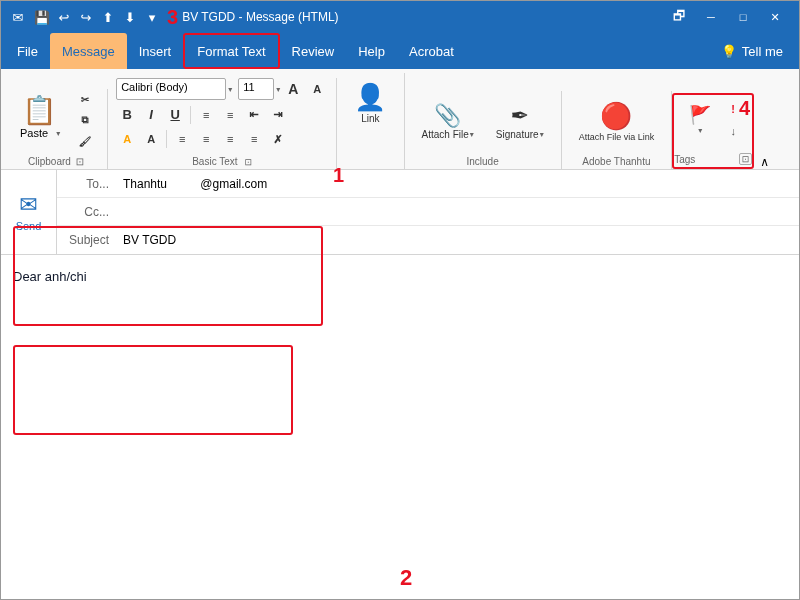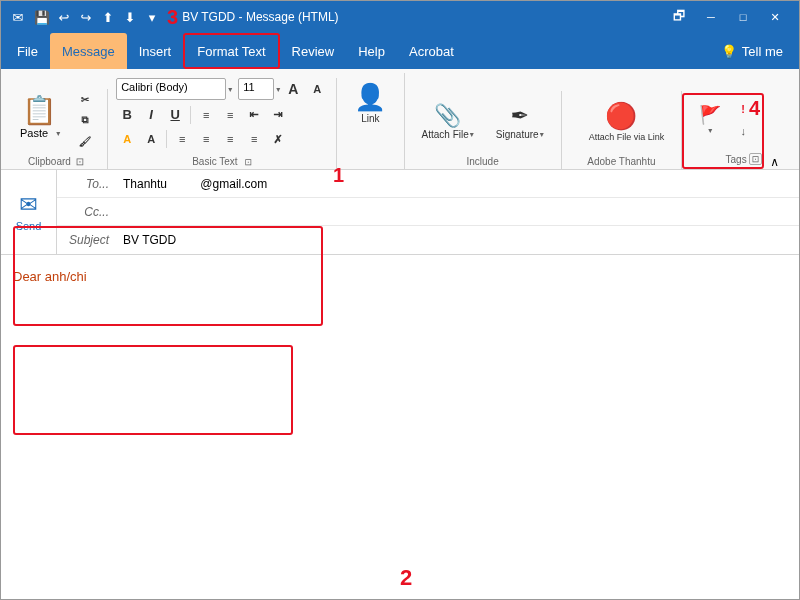--- a/index.html
+++ b/index.html
@@ -161,21 +161,20 @@
       min-height: 28px;
     }
     .field-label {
       color: #666;
       font-size: 12px;
       width: 60px;
       text-align: right;
       padding-right: 8px;
       padding-left: 4px;
       flex-shrink: 0;
-      font-style: italic;
     }
     .field-input {
       flex: 1;
       border: none;
       outline: none;
       font-size: 12px;
       padding: 4px 6px;
       background: transparent;
     }
     .send-btn-area {
@@ -195,21 +194,21 @@
       gap: 2px;
     }
     .email-fields-container {
       display: flex;
     }
     .email-fields {
       flex: 1;
     }
     .compose-text {
       font-size: 13px;
-      color: #c2410c;
+      color: #0f172a;
       line-height: 1.6;
     }
     .annotation-number {
       position: absolute;
       font-size: 22px;
       font-weight: bold;
       color: #e81123;
       pointer-events: none;
     }
 
@@ -379,38 +378,38 @@
               <span class="dropdown-arrow">▾</span>
             </div>
           </div>
         </div>
         <div class="ribbon-group-label">Include</div>
       </div>
 
       <div class="ribbon-group" style="padding-bottom:18px; align-items:center;">
         <div class="ribbon-btn ribbon-btn-large">
           <div style="font-size:26px;">🔴</div>
-          <div style="font-size:9px; text-align:left;margin-left:10px;">Attach File
+          <div style="font-size:9px; text-align:left;">Attach File
 via Link</div>
         </div>
         <div class="ribbon-group-label">Adobe Thanhtu</div>
       </div>
 
       <div class="ribbon-group tags-group" style="padding-bottom:18px; align-items:flex-start; padding:4px 8px 18px 8px;">
         <div style="display:flex; gap:4px; align-items:flex-start;">
           <div class="ribbon-btn" style="min-height:30px; padding:4px;">
             <span style="font-size:18px;">🚩</span>
             <span class="dropdown-arrow">▾</span>
           </div>
           <div style="display:flex; flex-direction:column; gap:2px;">
             <div class="ribbon-btn-sm" style="color:#e81123; font-weight:bold;">!</div>
             <div class="ribbon-btn-sm" style="color:#555;">↓</div>
           </div>
         </div>
-        <div class="ribbon-group-label" style="display:flex; align-items:center; justify-content:flex-end; gap:2px;">
+        <div class="ribbon-group-label" style="display:flex; align-items:center; justify-content:space-between; gap:10px;">
           <span>Tags</span>
           <span style="cursor:pointer; font-size:9px; border:1px solid #aaa; padding:0 2px; border-radius:2px;">⊡</span>
         </div>
 
         <div style="position:absolute; top:2px; right:2px; font-size:20px; font-weight:bold; color:#e81123; z-index:10;">4</div>
       </div>
 
       <div style="display:flex; align-items:flex-start; padding:4px 6px 0 6px; cursor:pointer;">
         <span>∧</span>
       </div>

